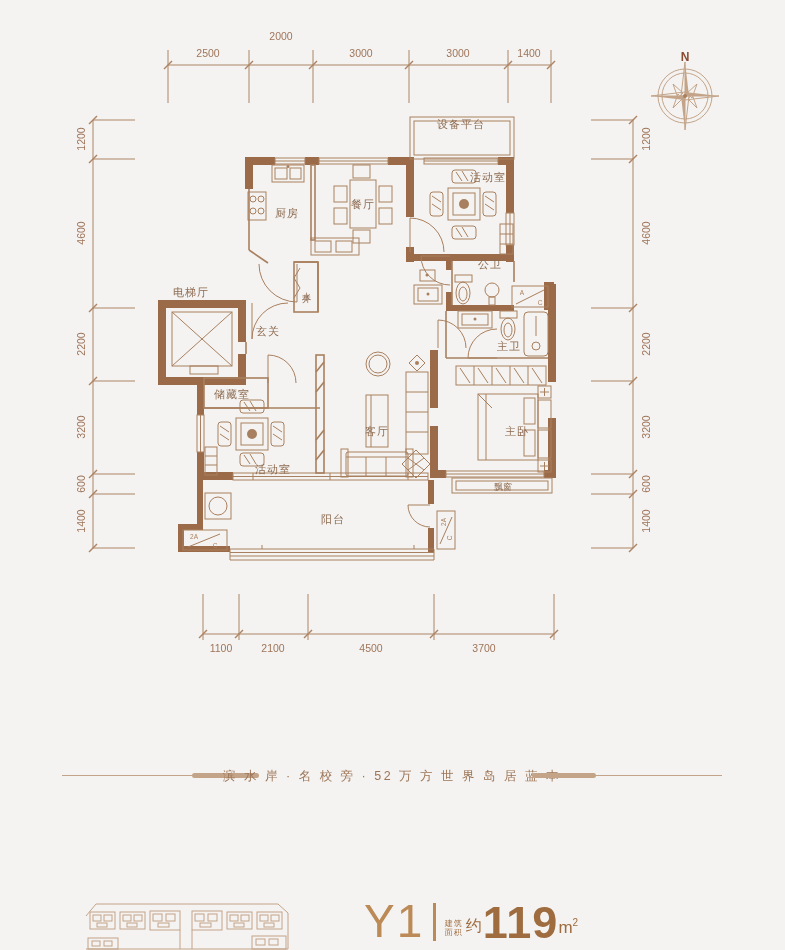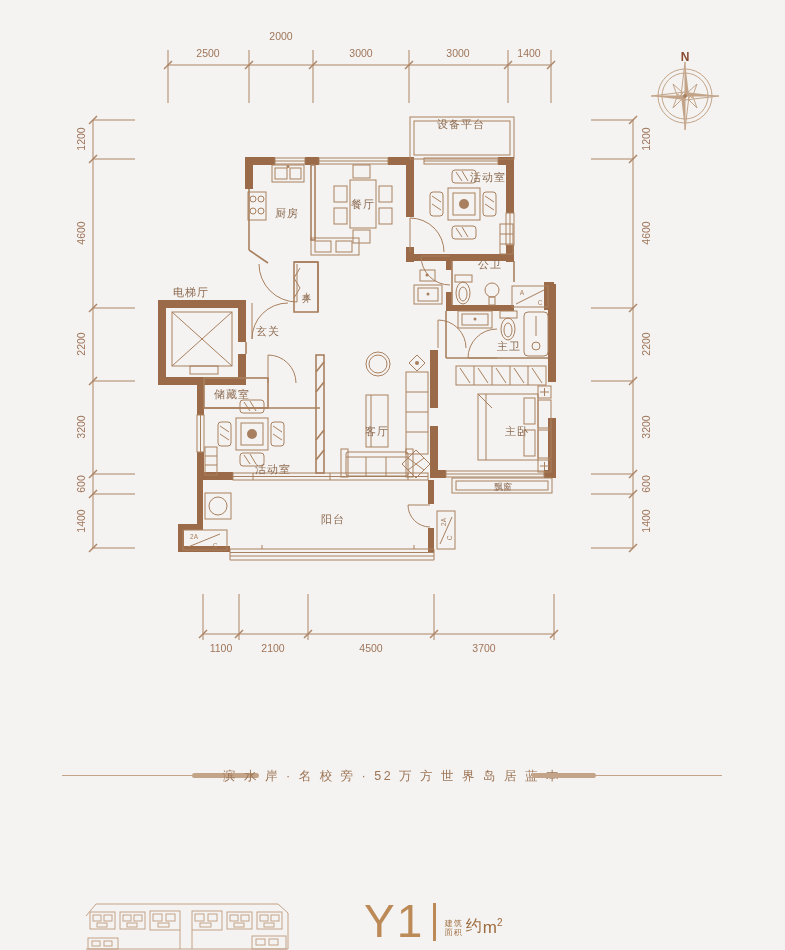--- a/index.html
+++ b/index.html
@@ -506,16 +506,17 @@
   </div>
 
   <div class="title-row">
     <span class="t-model">Y1</span>
     <span class="t-div"></span>
     <span class="t-stack">
       <span>建筑</span>
       <span>面积</span>
     </span>
     <span class="t-approx">约</span>
+    <span class="t-value">119</span>
     <span class="t-unit"><span>m</span><sup>2</sup></span>
   </div>
 
 </div>
 
 </body></html>

